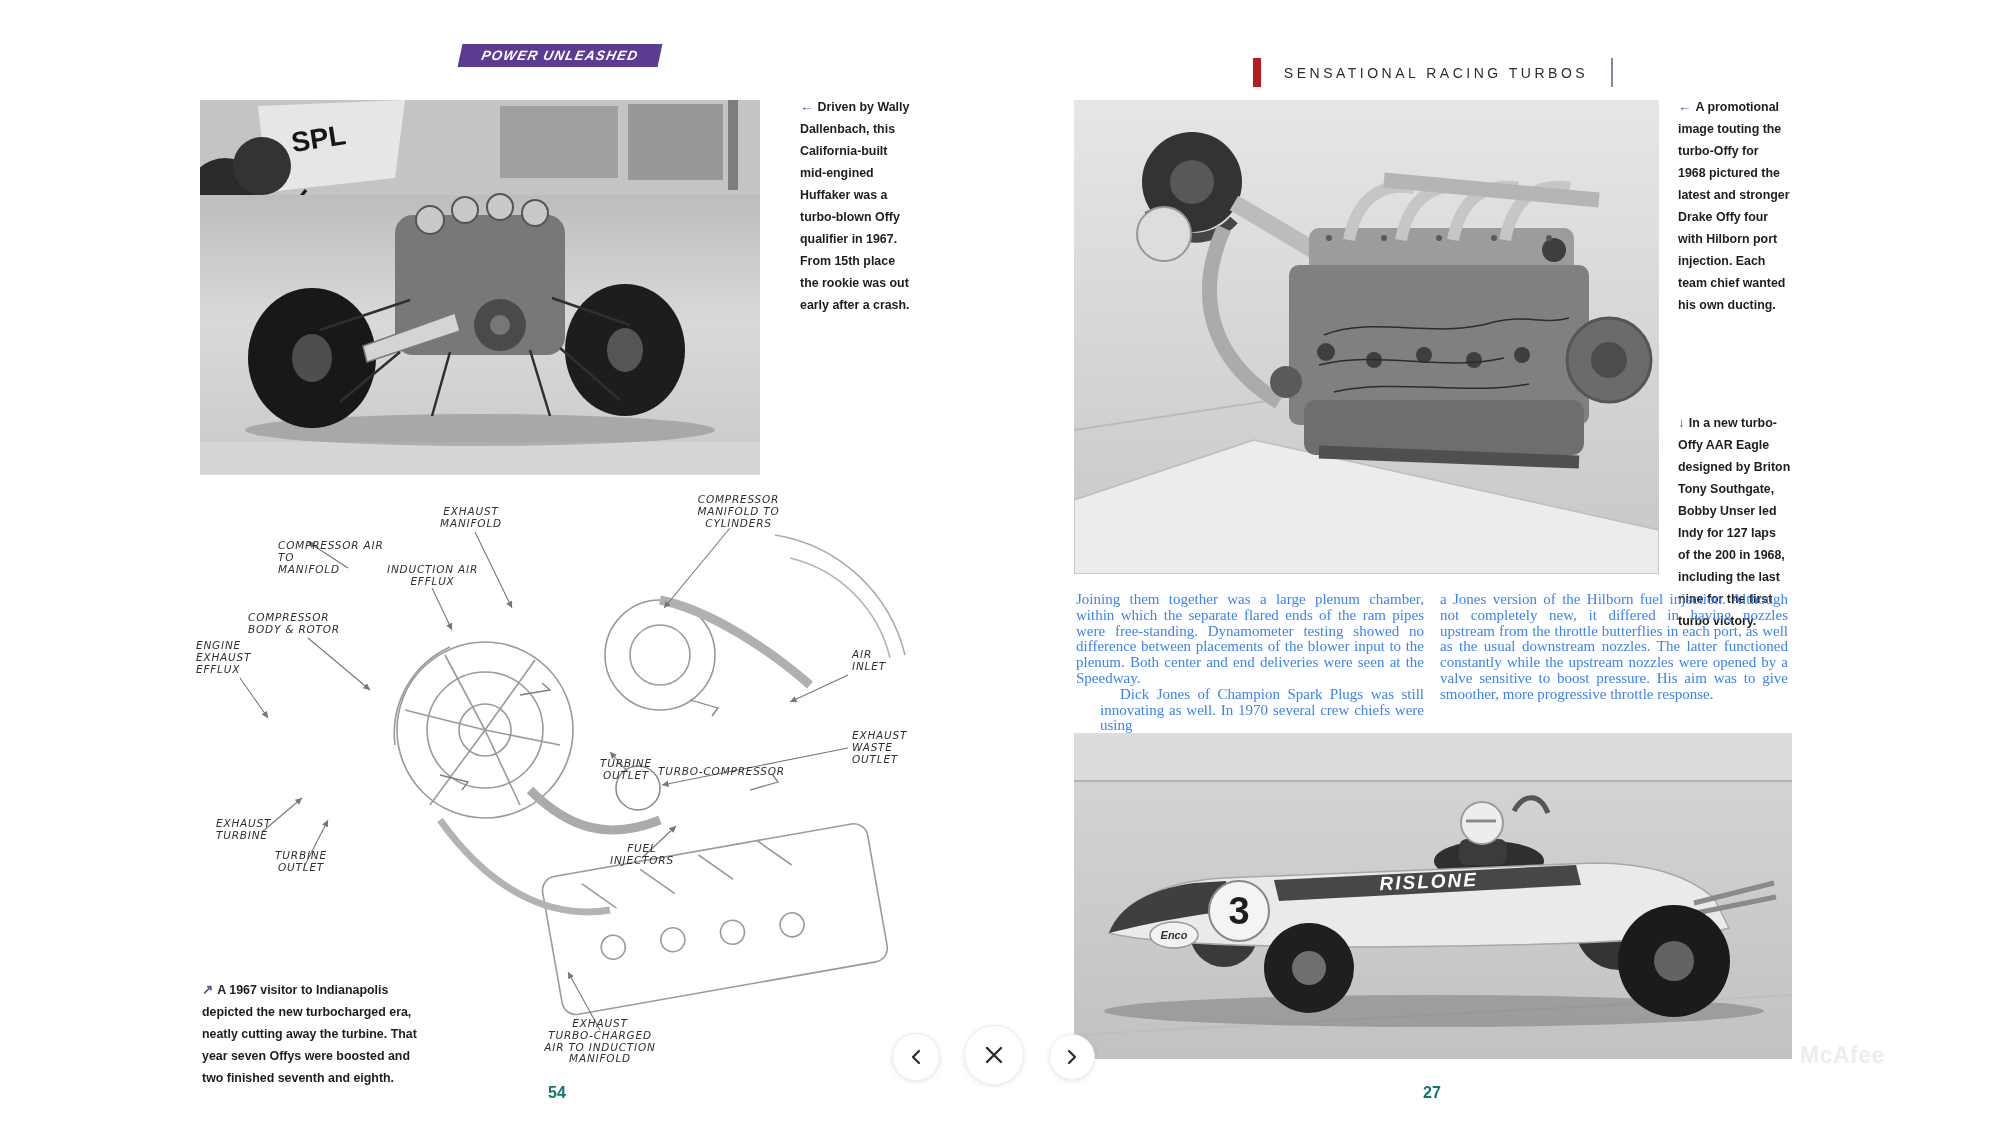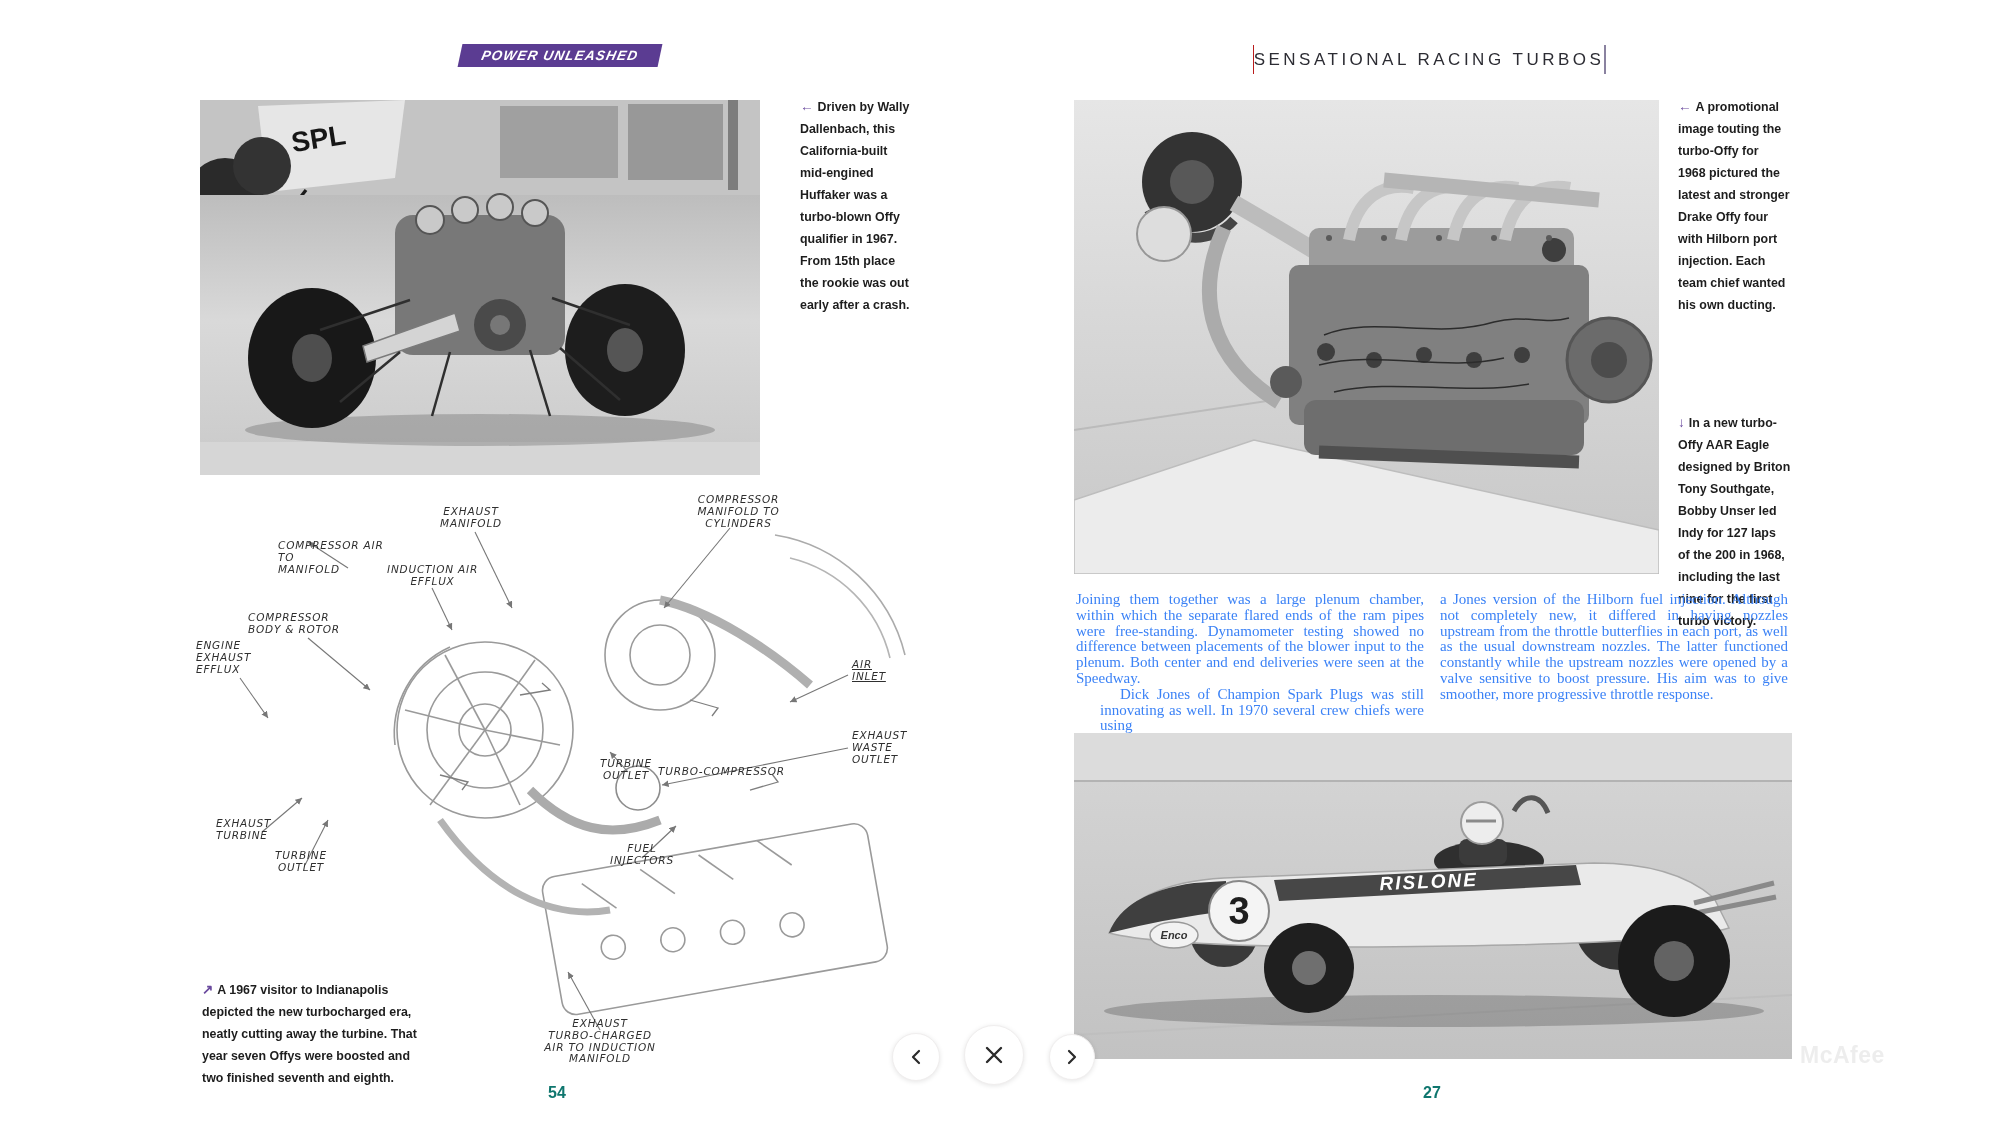--- a/index.html
+++ b/index.html
@@ -4,22 +4,22 @@
 <style>
   html,body{margin:0;padding:0;background:#ffffff;}
   body{width:2000px;height:1125px;overflow:hidden;font-family:"Liberation Sans",sans-serif;}
   .stage{position:relative;width:2000px;height:1125px;background:#ffffff;}
   .abs{position:absolute;}
 
   
   .banner{left:460px;top:44px;width:200px;height:23px;background:#5b3c92;transform:skewX(-12deg);
           display:flex;align-items:center;justify-content:center;}
   .banner span{font-style:italic;font-weight:bold;color:#ffffff;font-size:13.5px;letter-spacing:1.2px;}
-  .rp-header{left:1253px;top:45px;width:350px;height:29px;border-left:1px solid #b91c1c;border-right:2px solid #8a82a0;
-             display:flex;align-items:center;justify-content:center;font-size:17px;letter-spacing:3.5px;
+  .rp-header{left:1253px;top:58px;width:350px;height:29px;border-left:8px solid #b91c1c;border-right:2px solid #8a82a0;
+             display:flex;align-items:center;justify-content:center;font-size:14px;letter-spacing:3.5px;
              color:#2c2c33;font-weight:500;white-space:nowrap;}
 
   
   .photo{overflow:hidden;background:#cfcfcf;}
   .photo svg{display:block;}
   .ph-txt{font-family:"Liberation Sans",sans-serif;font-weight:bold;}
 
   
   .caption{color:#1d1d1d;font-weight:bold;font-size:12.4px;line-height:22px;}
   .caption .arrow{color:#6a4a9e;font-size:13.5px;margin-right:4px;}
@@ -184,21 +184,21 @@
 CYLINDERS</span>
     <span class="dia-label" style="left:58px;top:122px;width:95px;">COMPRESSOR
 BODY &amp; ROTOR</span>
     <span class="dia-label" style="left:6px;top:150px;width:62px;">ENGINE
 EXHAUST
 EFFLUX</span>
     <span class="dia-label" style="left:26px;top:328px;width:72px;">EXHAUST
 TURBINE</span>
     <span class="dia-label dl-c" style="left:78px;top:360px;width:66px;">TURBINE
 OUTLET</span>
-    <span class="dia-label" style="left:662px;top:169px;width:44px;text-decoration:underline;">AIR
+    <span class="dia-label" style="left:662px;top:159px;width:44px;">AIR
 INLET</span>
     <span class="dia-label" style="left:662px;top:240px;width:64px;">EXHAUST
 WASTE
 OUTLET</span>
     <span class="dia-label dl-c" style="left:403px;top:268px;width:66px;">TURBINE
 OUTLET</span>
     <span class="dia-label" style="left:468px;top:276px;width:130px;">TURBO-COMPRESSOR</span>
     <span class="dia-label dl-c" style="left:418px;top:353px;width:68px;">FUEL
 INJECTORS</span>
     <span class="dia-label dl-c" style="left:330px;top:528px;width:160px;">EXHAUST

